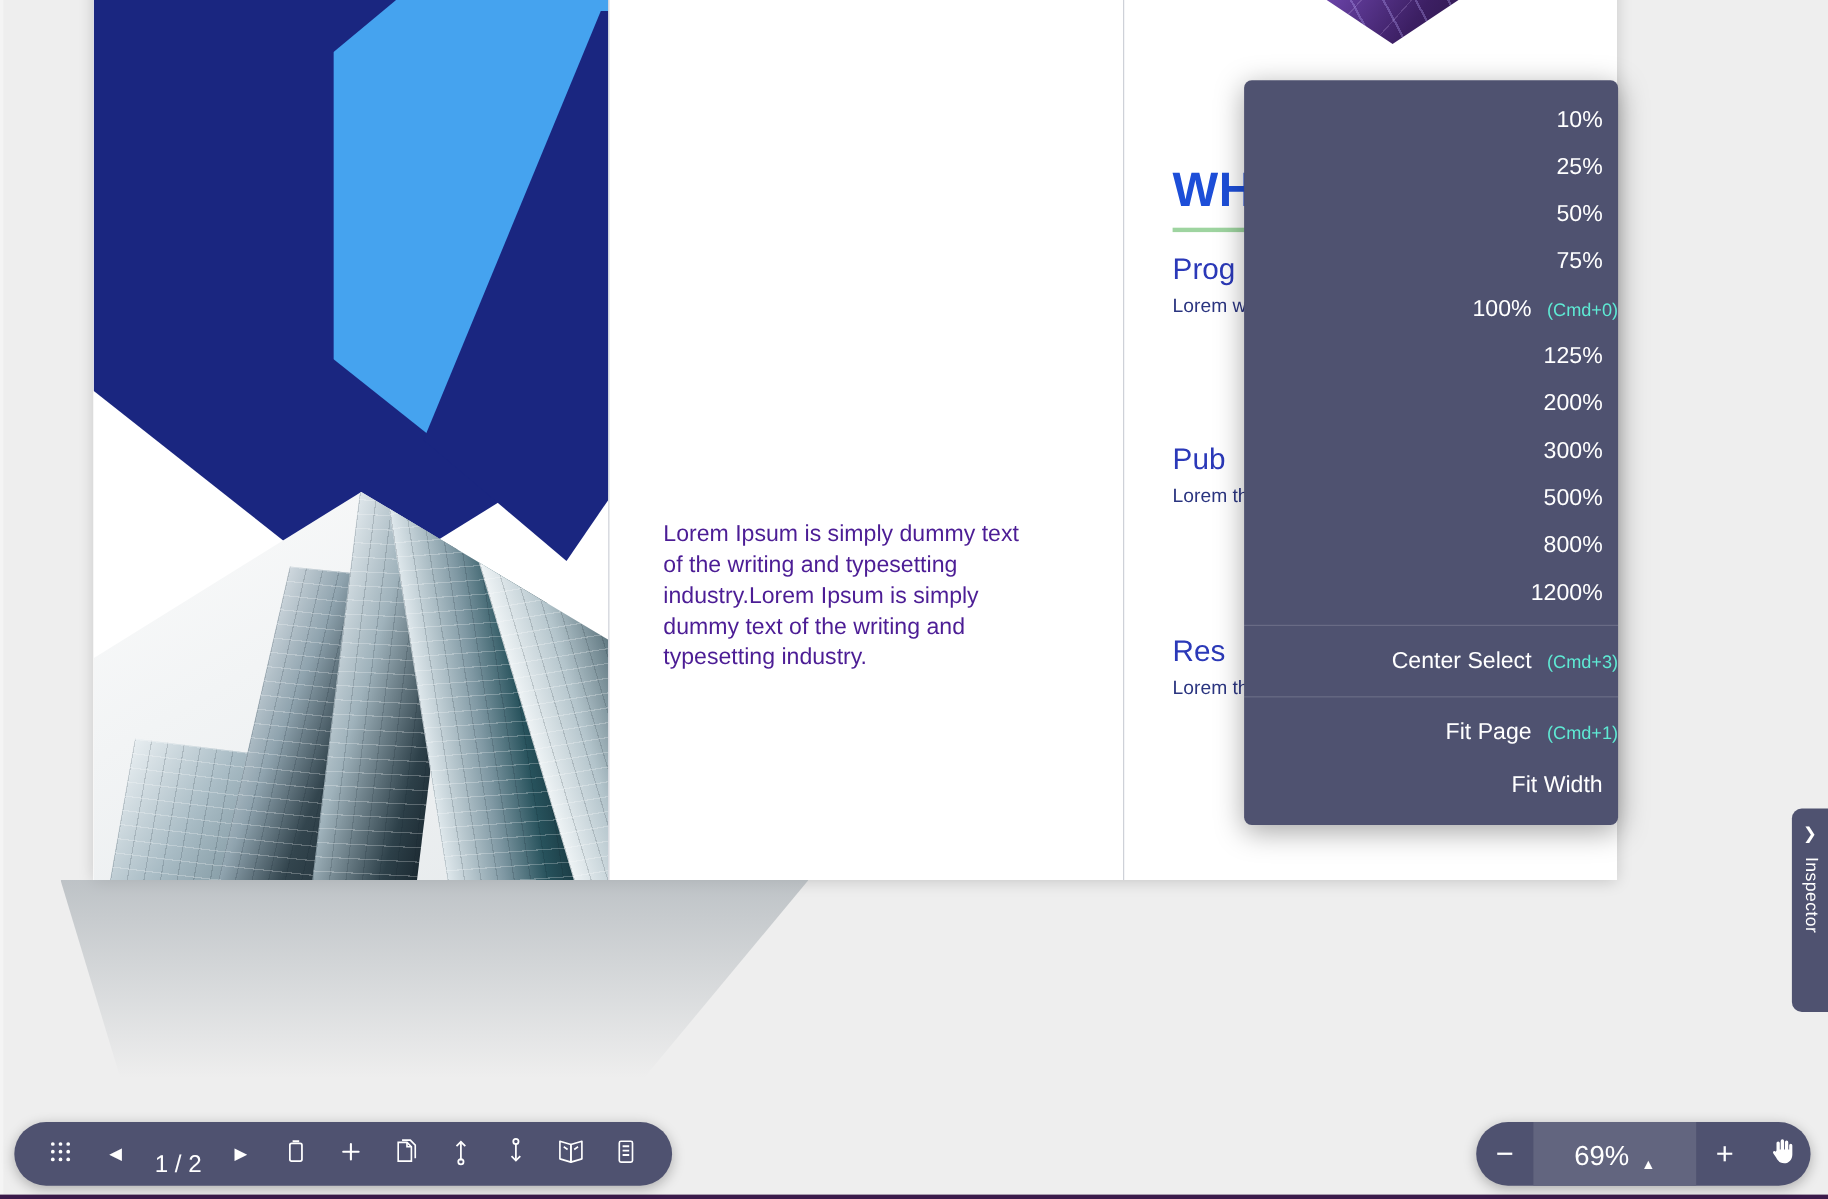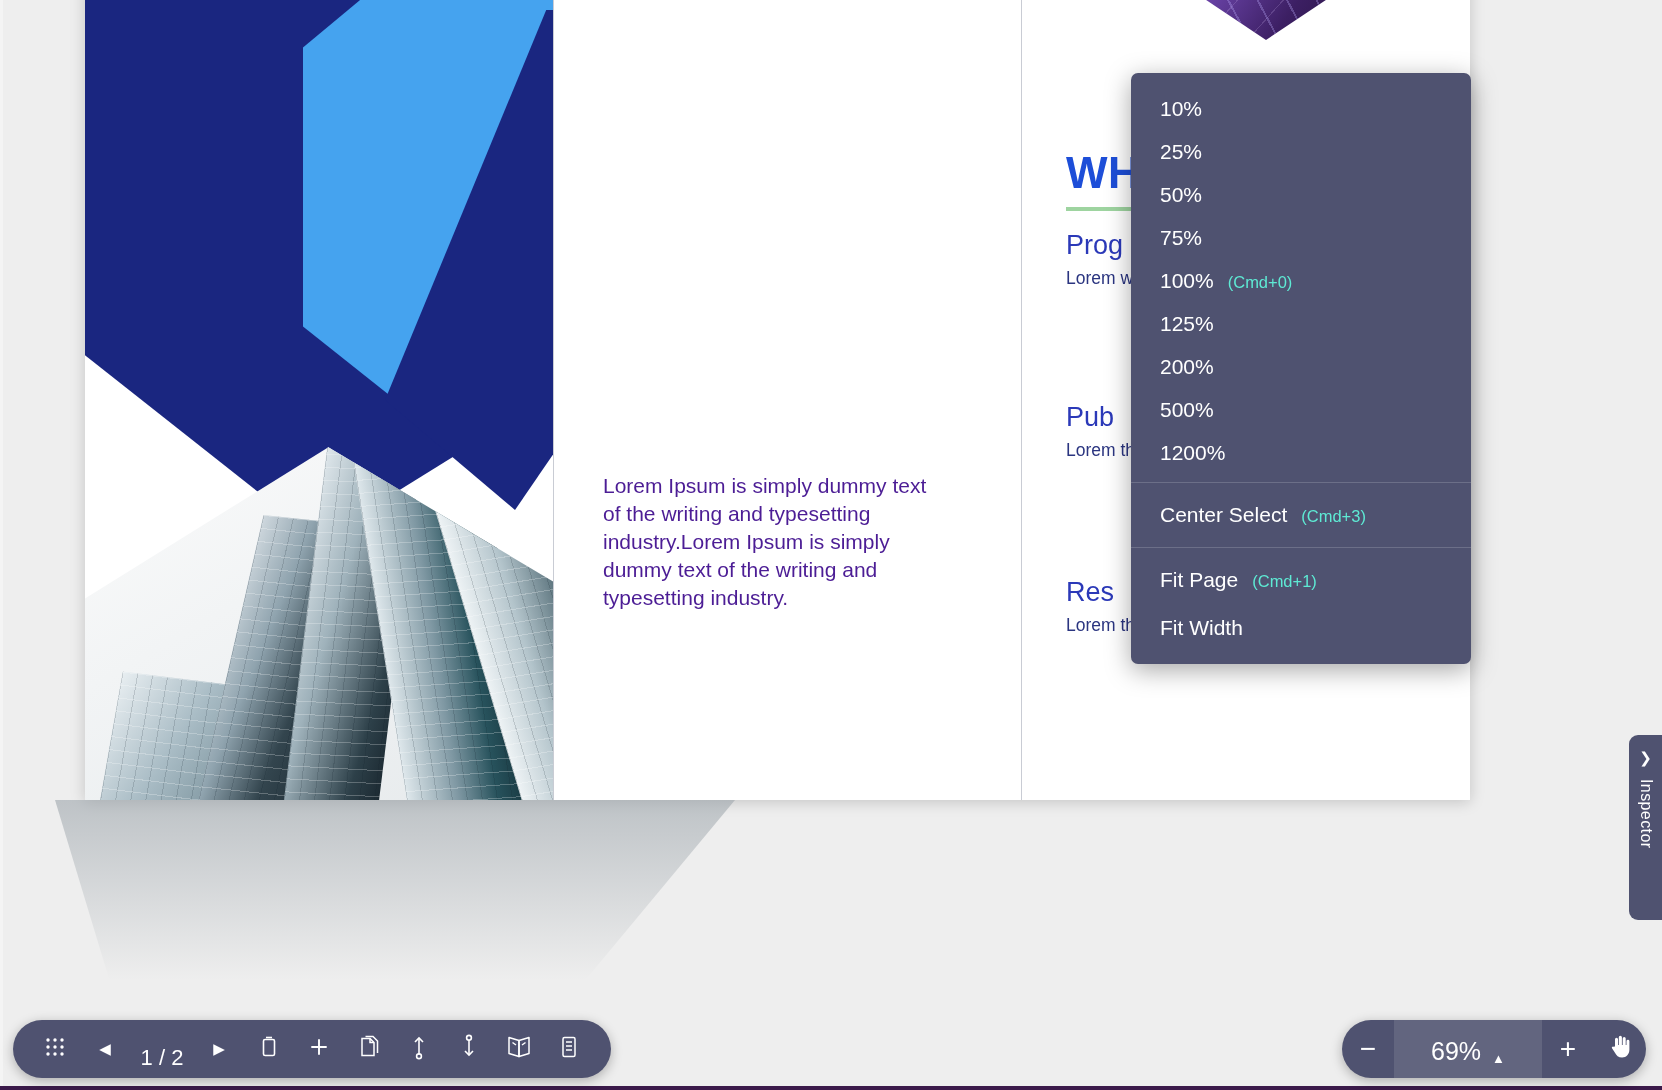--- a/index.html
+++ b/index.html
@@ -113,21 +113,21 @@
   
   #zoom-menu {
     position:absolute; left:1131px; top:73px; width:340px;
     background:#4f5270; border-radius:7px;
     box-shadow:0 6px 26px rgba(0,0,0,.35);
     padding:14px 0 12px; z-index:60;
     color:#ffffff;
   }
   .zm-item {
     display:flex; align-items:baseline; gap:14px;
-    padding:9.5px 0 9.5px 29px; font-size:21px; cursor:default;
+    padding:9.5px 0 9.5px 29px; font-size:21px; cursor:default;justify-content:flex-end;
   }
   .zm-shortcut { color:#5eead4; font-size:16.5px; }
   .zm-sep { height:1px; background:rgba(255,255,255,.17); margin:8px 0; }
   .zm-fit { padding-top:12px; padding-bottom:12px; }
 
   
   #toolbar {
     position:absolute; left:13px; bottom:12px; height:58px;
     background:#4f5270; border-radius:29px;
     display:flex; align-items:center; padding:0 20px; gap:6px;
@@ -261,21 +261,29 @@
     </div>
     <div class="zm-item">
       <span>125%</span>
       <span class="zm-shortcut"></span>
     </div>
     <div class="zm-item">
       <span>200%</span>
       <span class="zm-shortcut"></span>
     </div>
     <div class="zm-item">
+      <span>300%</span>
+      <span class="zm-shortcut"></span>
+    </div>
+    <div class="zm-item">
       <span>500%</span>
+      <span class="zm-shortcut"></span>
+    </div>
+    <div class="zm-item">
+      <span>800%</span>
       <span class="zm-shortcut"></span>
     </div>
     <div class="zm-item">
       <span>1200%</span>
       <span class="zm-shortcut"></span>
     </div>
 
     <div class="zm-sep"></div>
 
     <div class="zm-item zm-fit">

